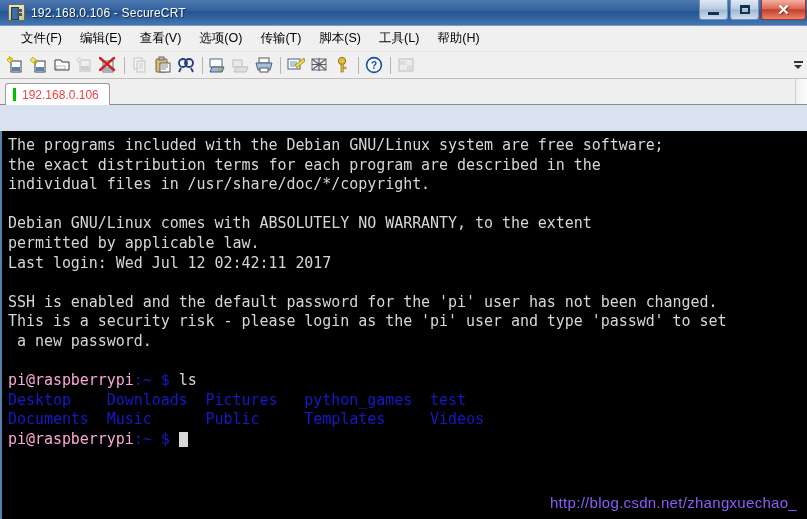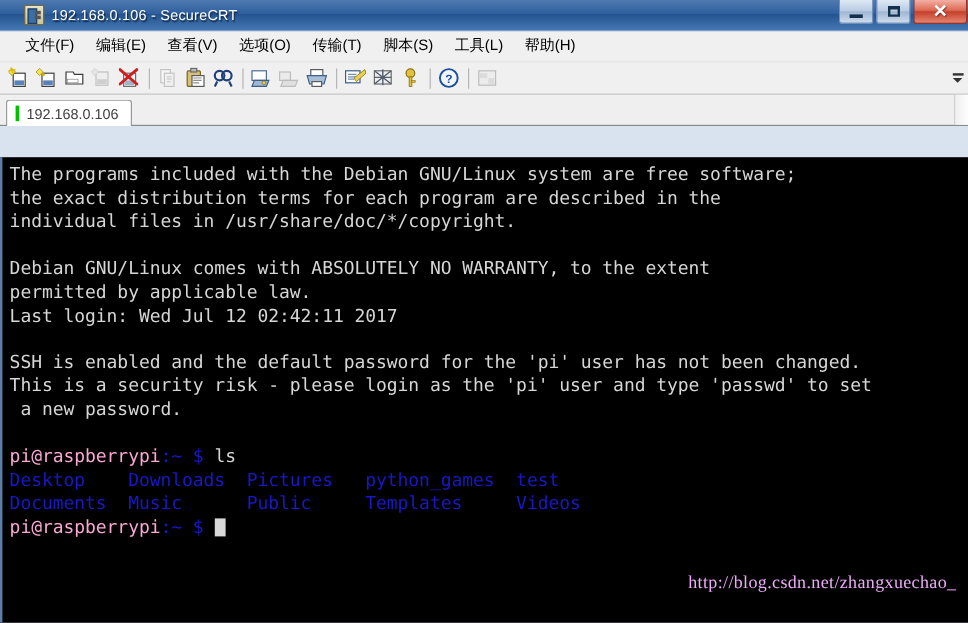--- a/index.html
+++ b/index.html
@@ -16,21 +16,21 @@
     display: flex; flex-direction: column;
     background: #d9e3ef;
   }
 
   
   .titlebar {
     height: 26px;
     flex: 0 0 26px;
     background: linear-gradient(to bottom, #4f7ab0 0%, #2f5f9e 45%, #24538f 46%, #4477b3 100%);
     display: flex; align-items: center;
-    padding-left: 20px;
+    padding-left: 8px;
     position: relative;
     border-bottom: 1px solid #7a9cc4;
   }
   .title-icon {
     width: 17px; height: 17px;
     margin-right: 6px;
     background: linear-gradient(to bottom,#e8e4c8,#c9c49a);
     border: 1px solid #6b6a52;
     border-radius: 1px;
     position: relative;
@@ -137,21 +137,21 @@
   }
   .tab {
     height: 22px;
     background: #fff;
     border: 1px solid #9a9a9a;
     border-bottom: none;
     border-radius: 3px 3px 0 0;
     display: flex; align-items: center;
     padding: 0 10px 0 7px;
     font-size: 12px;
-    color: #404040;
+    color: #ef4444;
     position: relative;
     top: 1px;
   }
   .tab-indicator {
     width: 3px; height: 13px;
     background: #00c000;
     margin-right: 6px;
     flex: 0 0 3px;
   }
   .tabbar-right {
@@ -183,23 +183,23 @@
   .c-green { color: #f9a8d4; }
   .c-blue  { color: #1818c8; }
   .cursor {
     display: inline-block;
     width: 9px; height: 15px;
     background: #d8d8d8;
     vertical-align: -3px;
   }
   .watermark {
     position: absolute;
-    right: 10px; bottom: 24px;
-    color: #f0abfc;
-    font-family: Liberation Serif, serif;
+    right: 10px; bottom: 8px;
+    color: #8b5cf6;
+    font-family: Liberation Sans, sans-serif;
     font-size: 15px;
     letter-spacing: .3px;
     white-space: pre;
   }
 </style>
 </head>
 <body>
 
 <div class="window">
 

